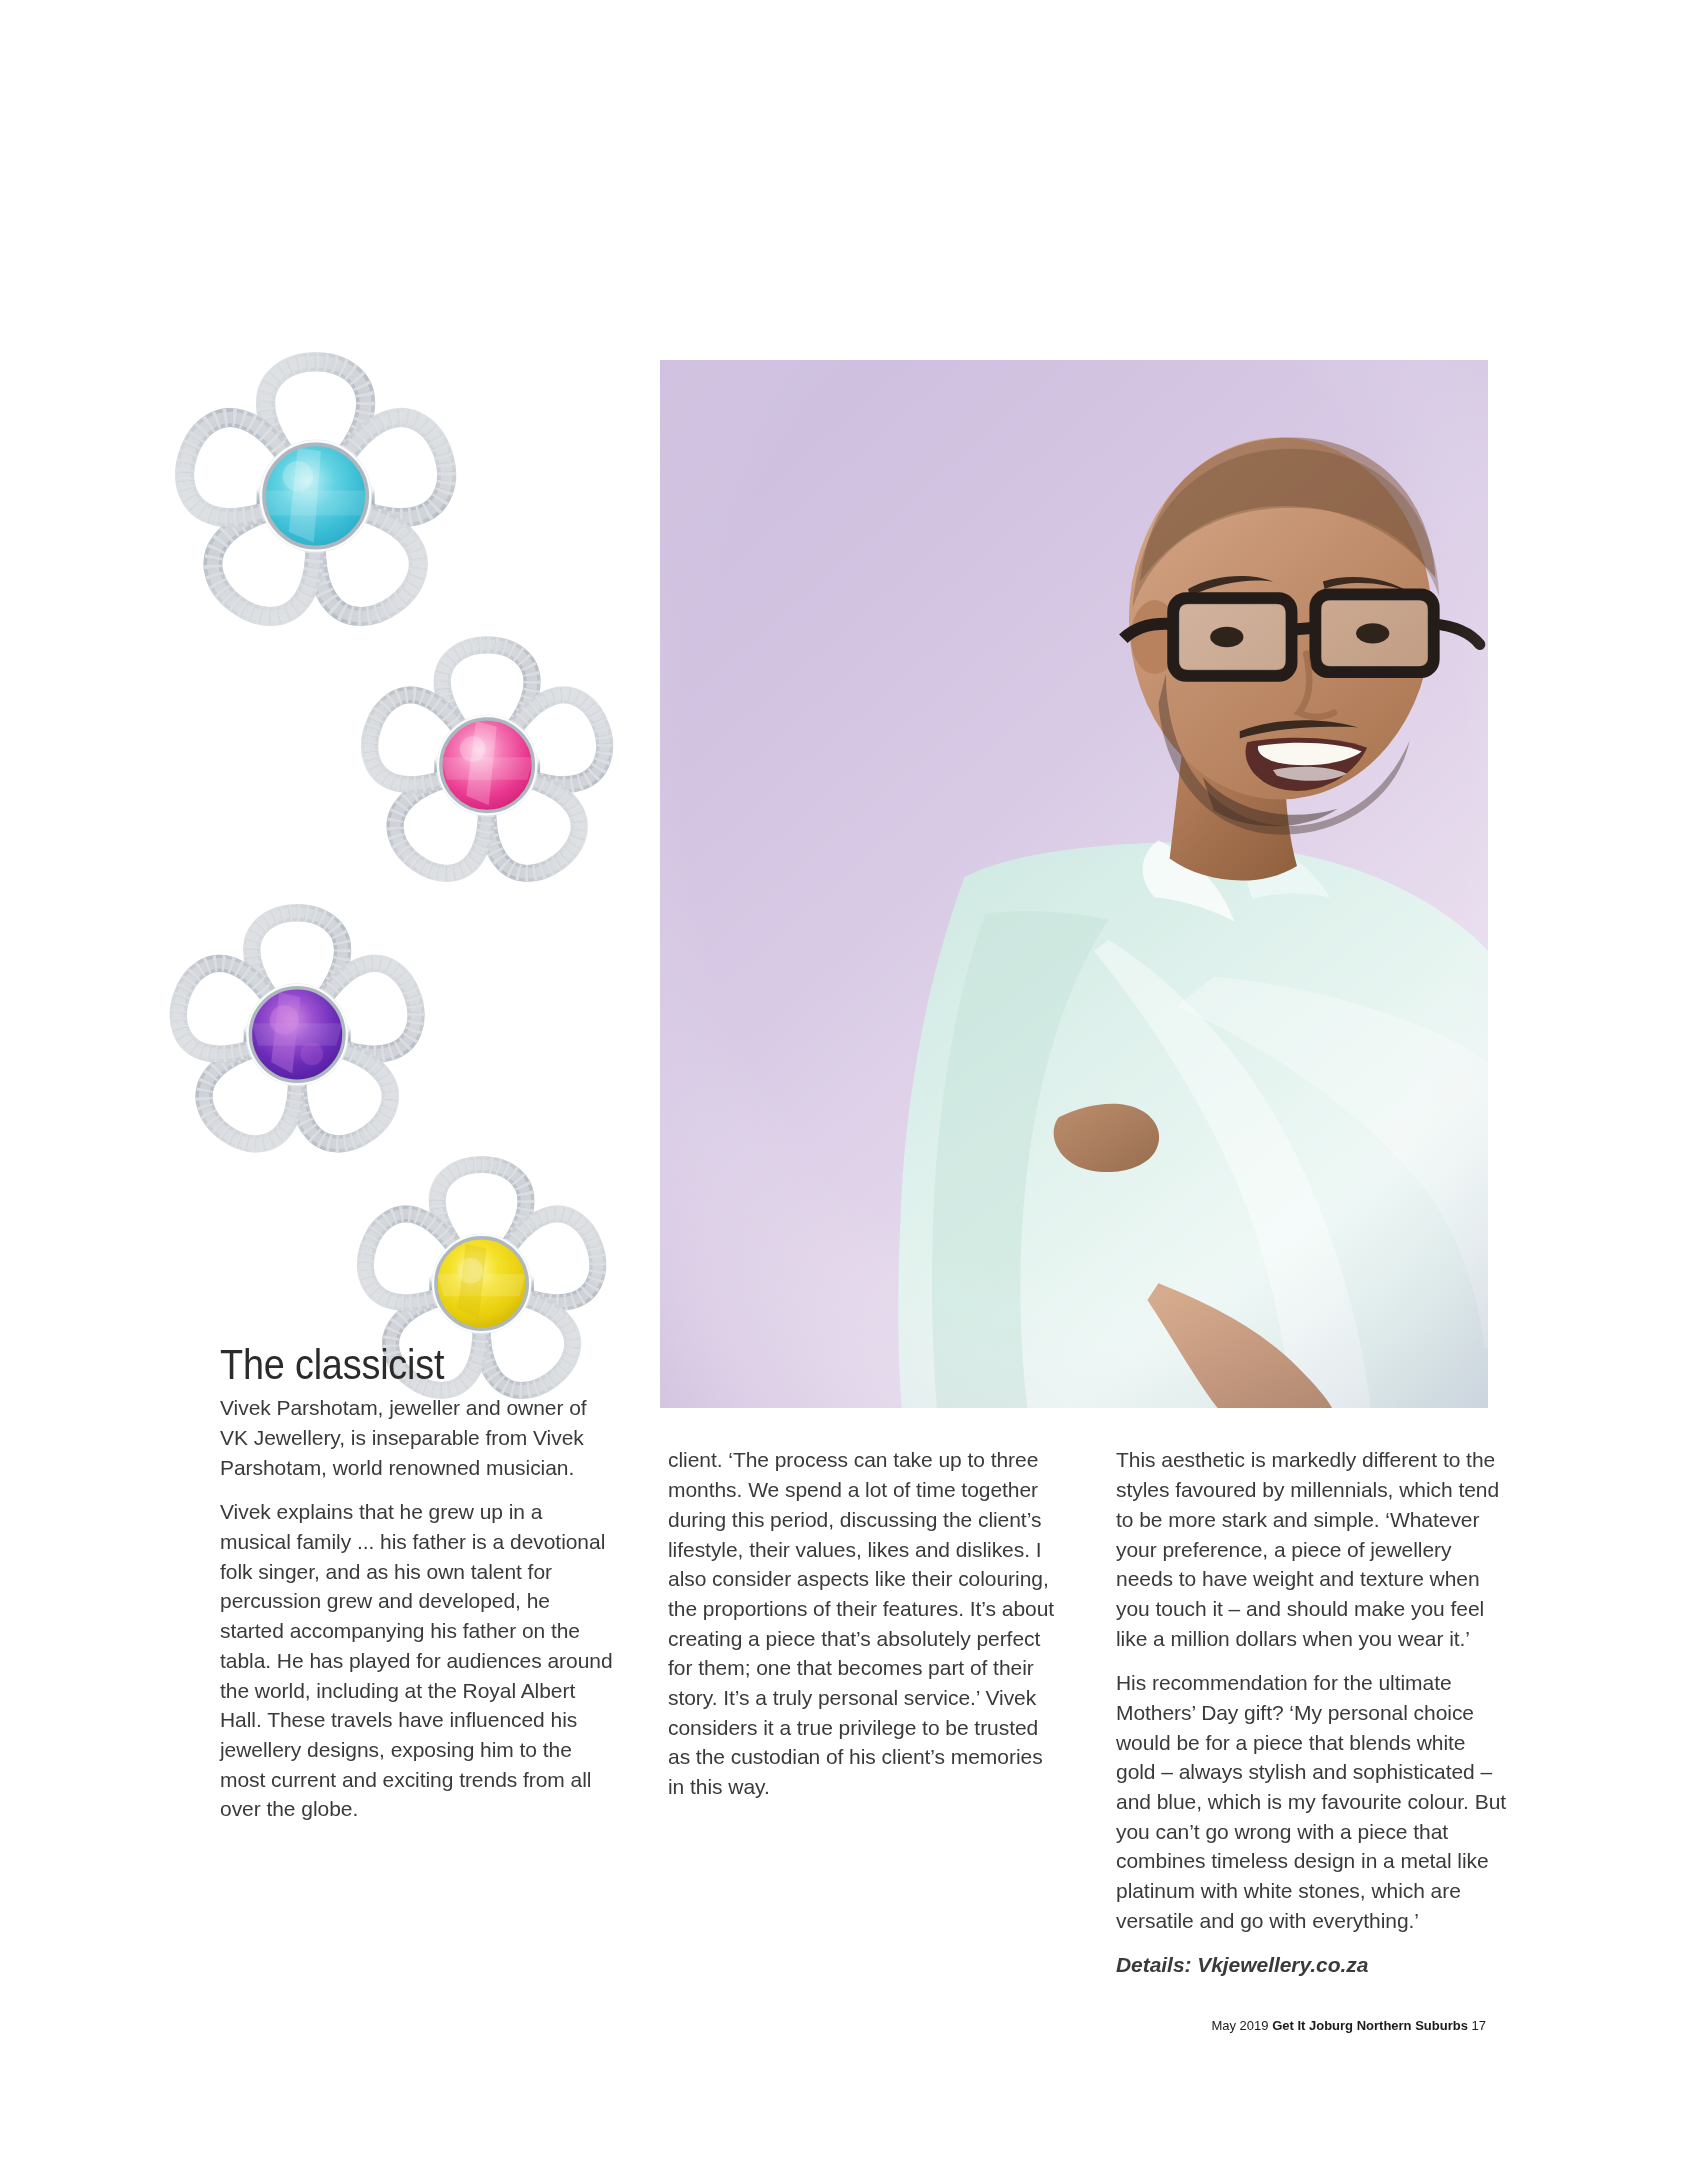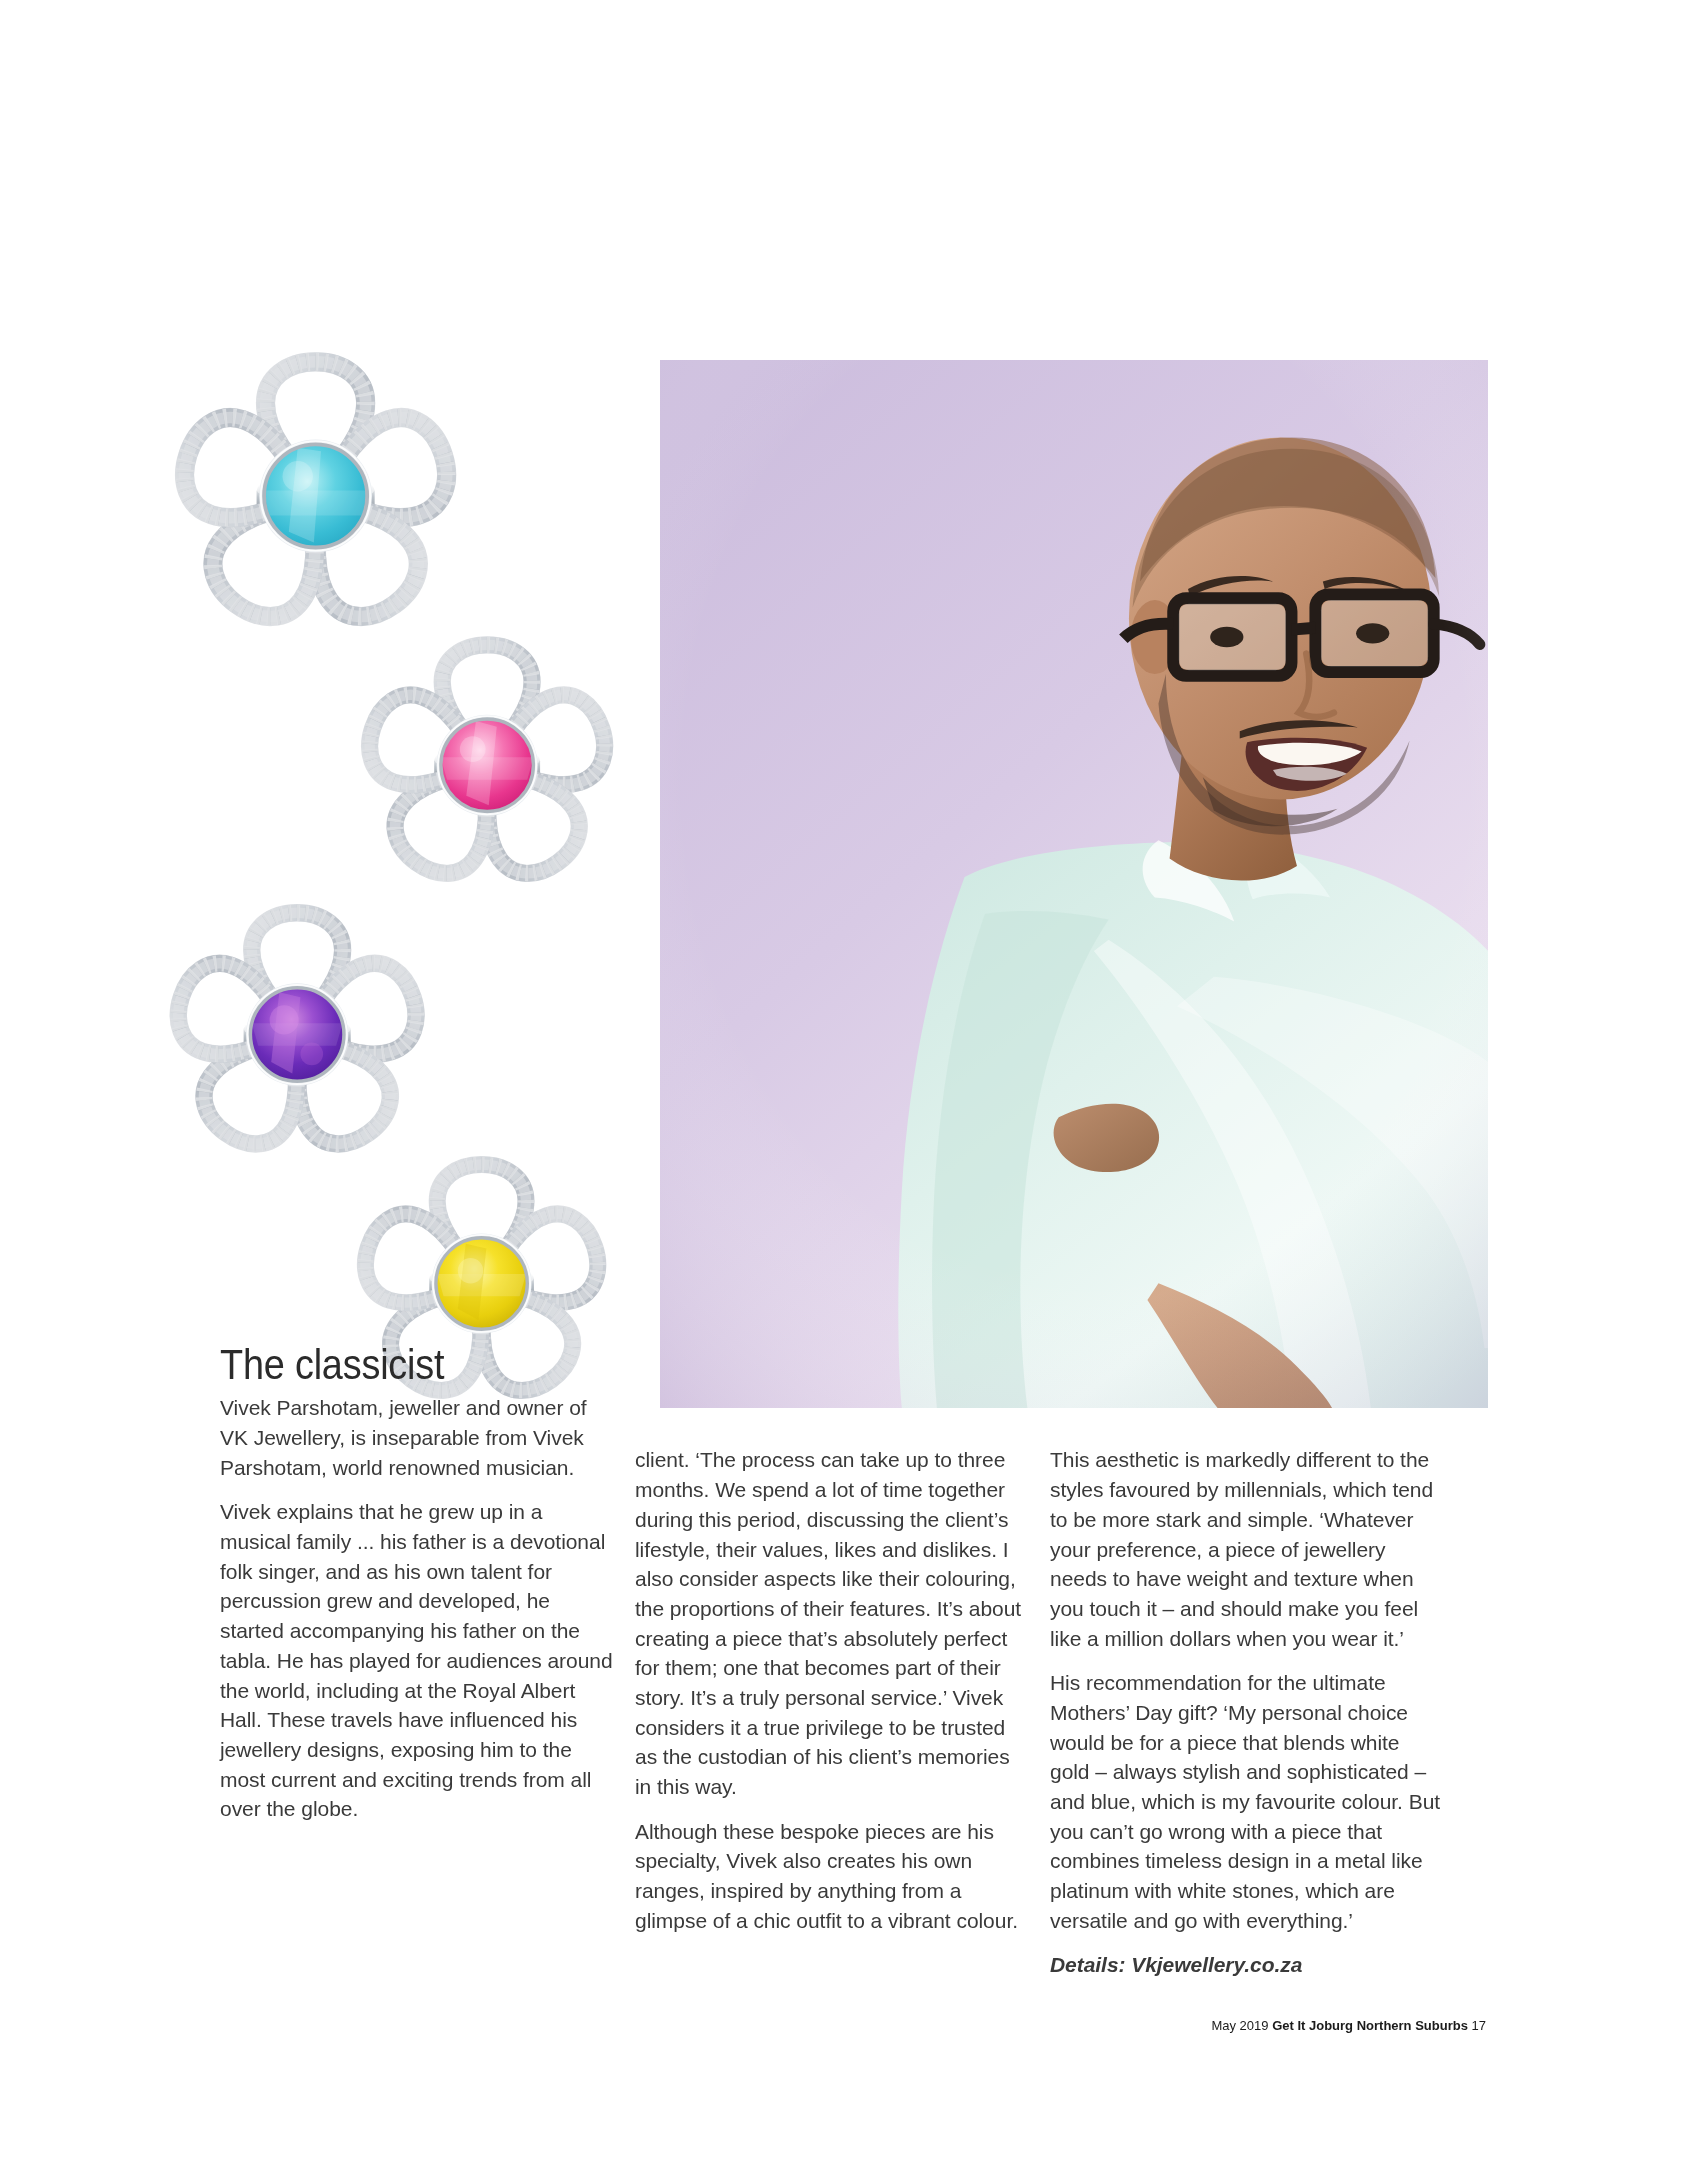--- a/index.html
+++ b/index.html
@@ -55,21 +55,21 @@
     line-height: 1.0;
     color: #2b2b2b;
     margin: 0 0 7.4px 0;
     letter-spacing: -0.2px;
     font-stretch: condensed;
     transform: scaleX(0.90);
     transform-origin: left top;
   }
   .cols {
     display: flex;
-    gap: 22px;
+    gap: 55px;
     align-items: flex-start;
   }
   .col {
     width: 393px;
     flex: 0 0 393px;
   }
   .col p {
     margin: 0 0 14.8px 0;
     font-size: 21px;
     line-height: 1.415;
@@ -317,21 +317,20 @@
 
     <div class="cols">
 
       <div class="col first-col">
         <p>Vivek Parshotam, jeweller and owner of VK Jewellery, is inseparable from Vivek Parshotam, world renowned musician.</p>
         <p>Vivek explains that he grew up in a musical family ... his father is a devotional folk singer, and as his own talent for percussion grew and developed, he started accompanying his father on the tabla. He has played for audiences around the world, including at the Royal Albert Hall. These travels have influenced his jewellery designs, exposing him to the most current and exciting trends from all over the globe.</p>
       </div>
 
       <div class="col later-col">
         <p>client. ‘The process can take up to three months. We spend a lot of time together during this period, discussing the client’s lifestyle, their values, likes and dislikes. I also consider aspects like their colouring, the proportions of their features. It’s about creating a piece that’s absolutely perfect for them; one that becomes part of their story. It’s a truly personal service.’ Vivek considers it a true privilege to be trusted as the custodian of his client’s memories in this way.</p>
-        <p>Although these bespoke pieces are his specialty, Vivek also creates his own ranges, inspired by anything from a glimpse of a chic outfit to a vibrant colour.</p>
       </div>
 
       <div class="col later-col">
         <p>This aesthetic is markedly different to the styles favoured by millennials, which tend to be more stark and simple. ‘Whatever your preference, a piece of jewellery needs to have weight and texture when you touch it – and should make you feel like a million dollars when you wear it.’</p>
         <p>His recommendation for the ultimate Mothers’ Day gift? ‘My personal choice would be for a piece that blends white gold – always stylish and sophisticated – and blue, which is my favourite colour. But you can’t go wrong with a piece that combines timeless design in a metal like platinum with white stones, which are versatile and go with everything.’</p>
         <p class="details">Details: Vkjewellery.co.za</p>
       </div>
 
     </div>
   </div>

